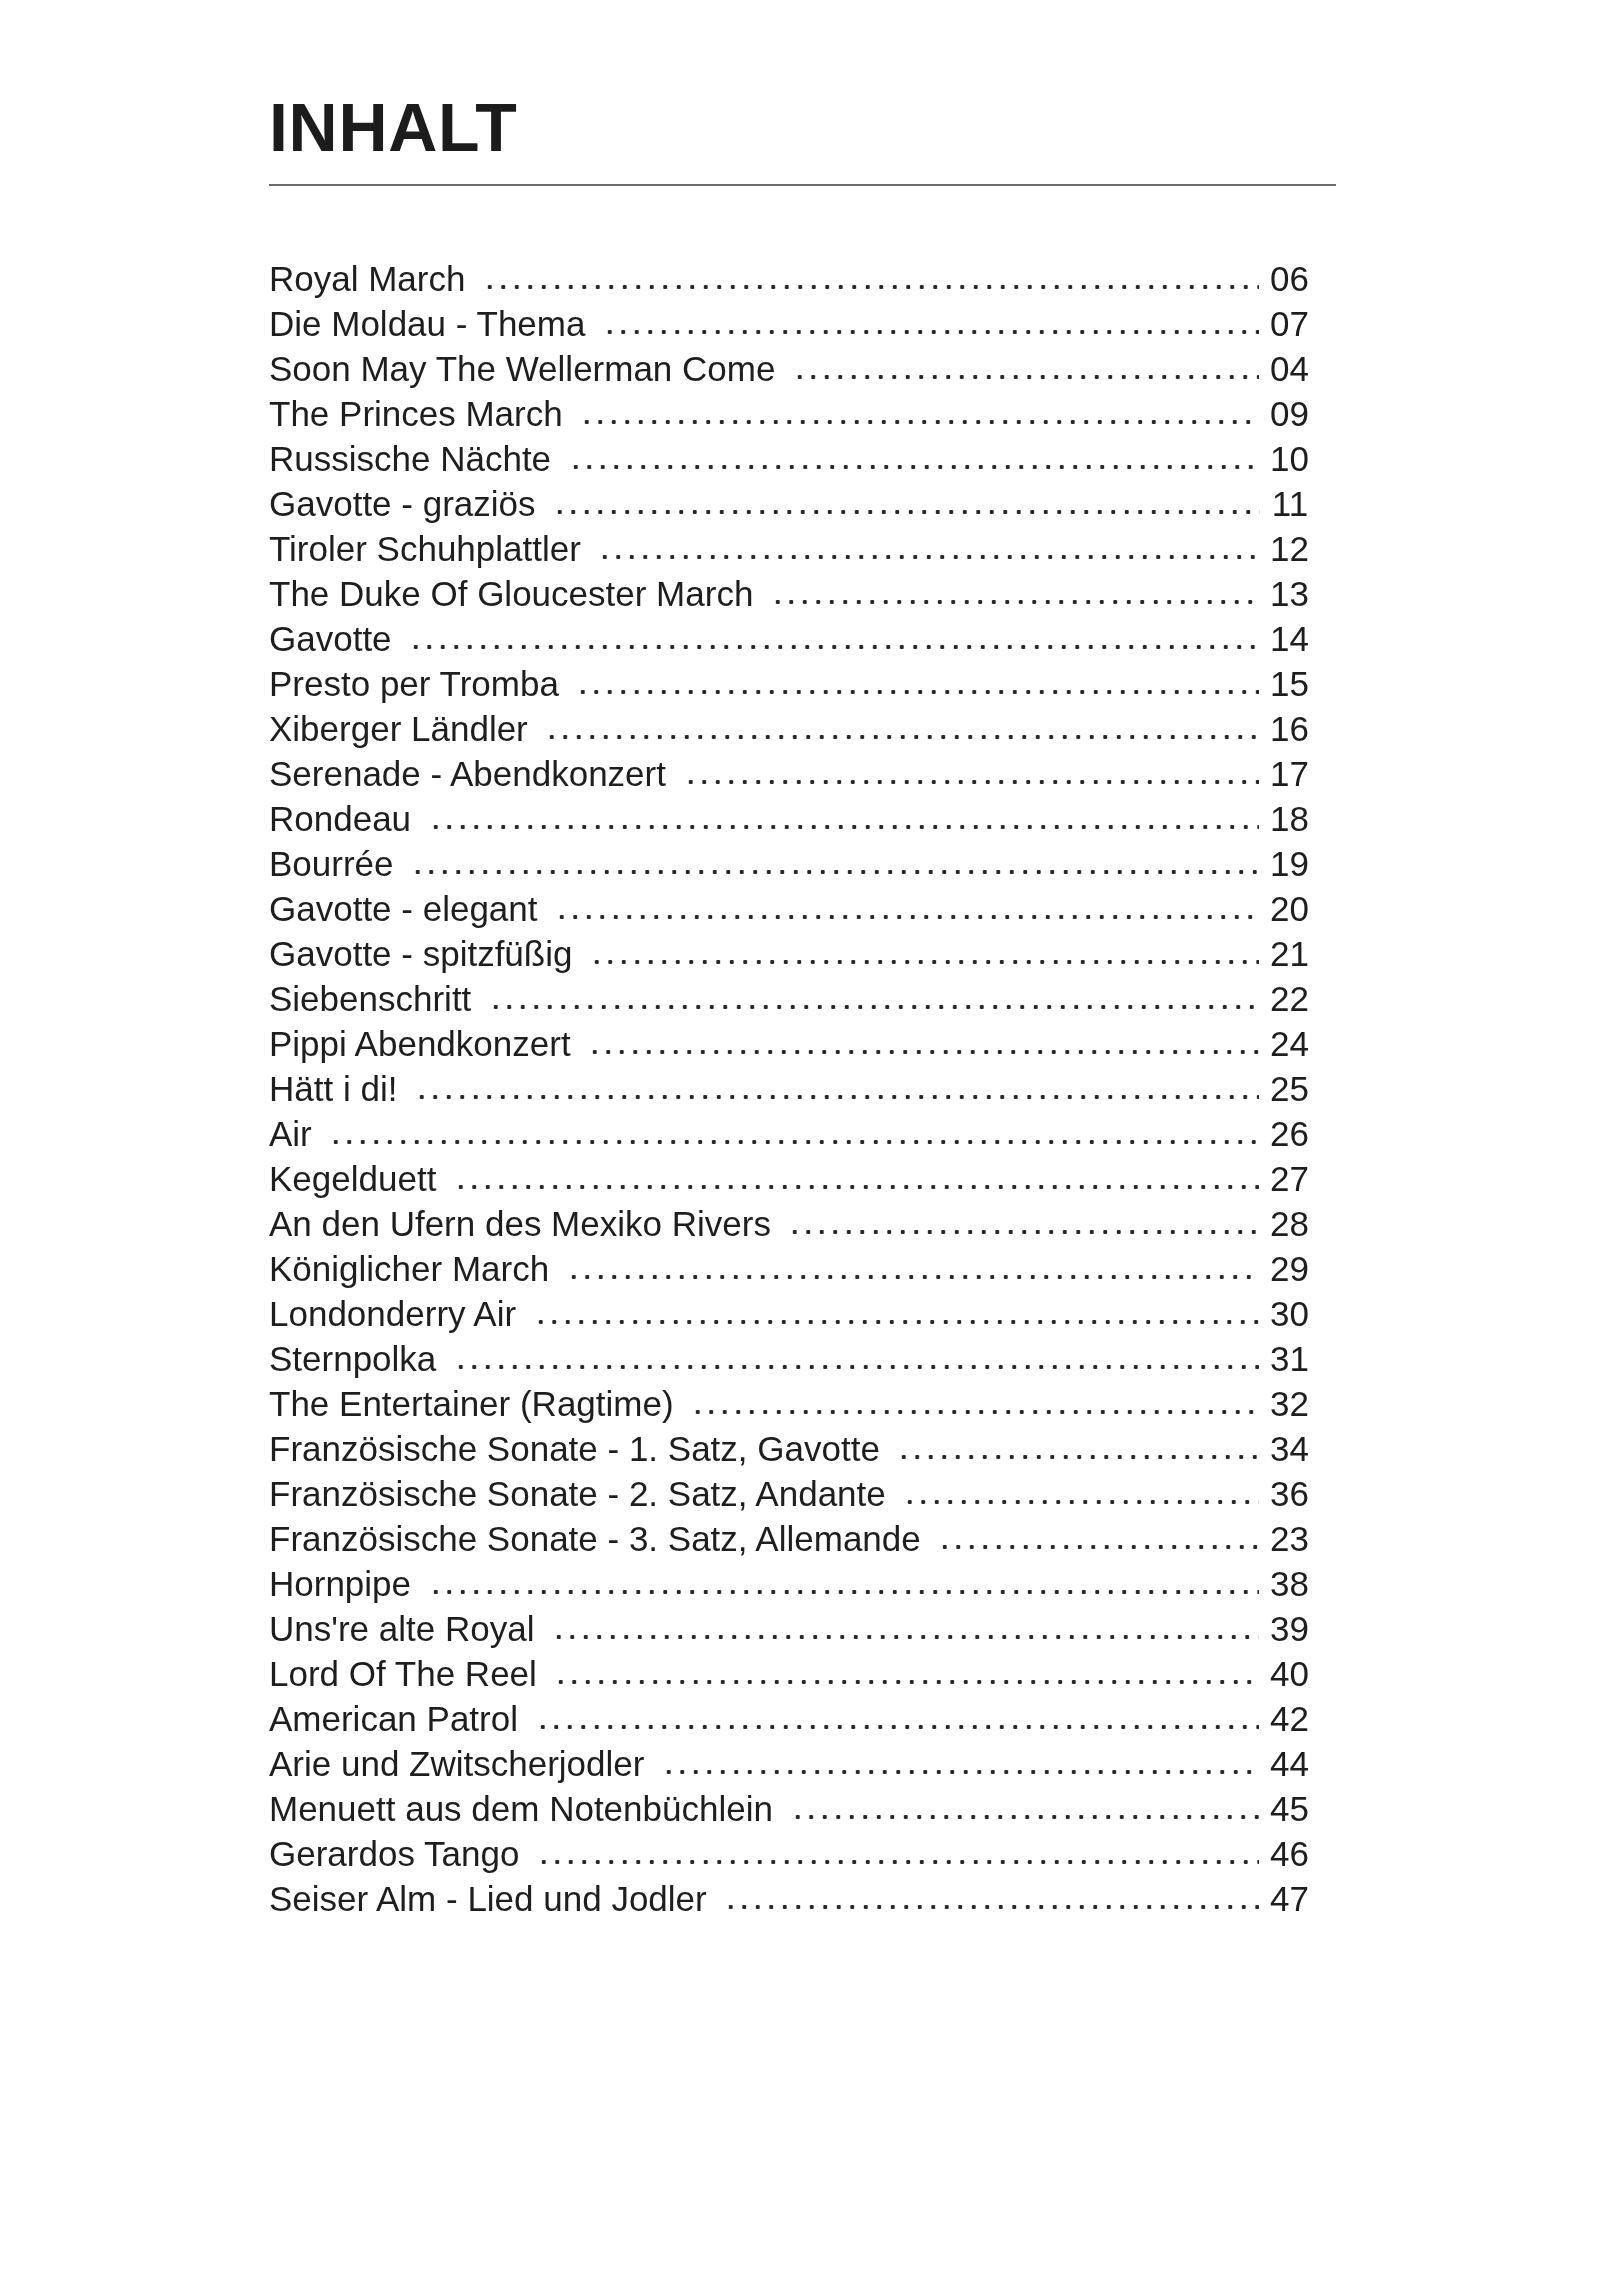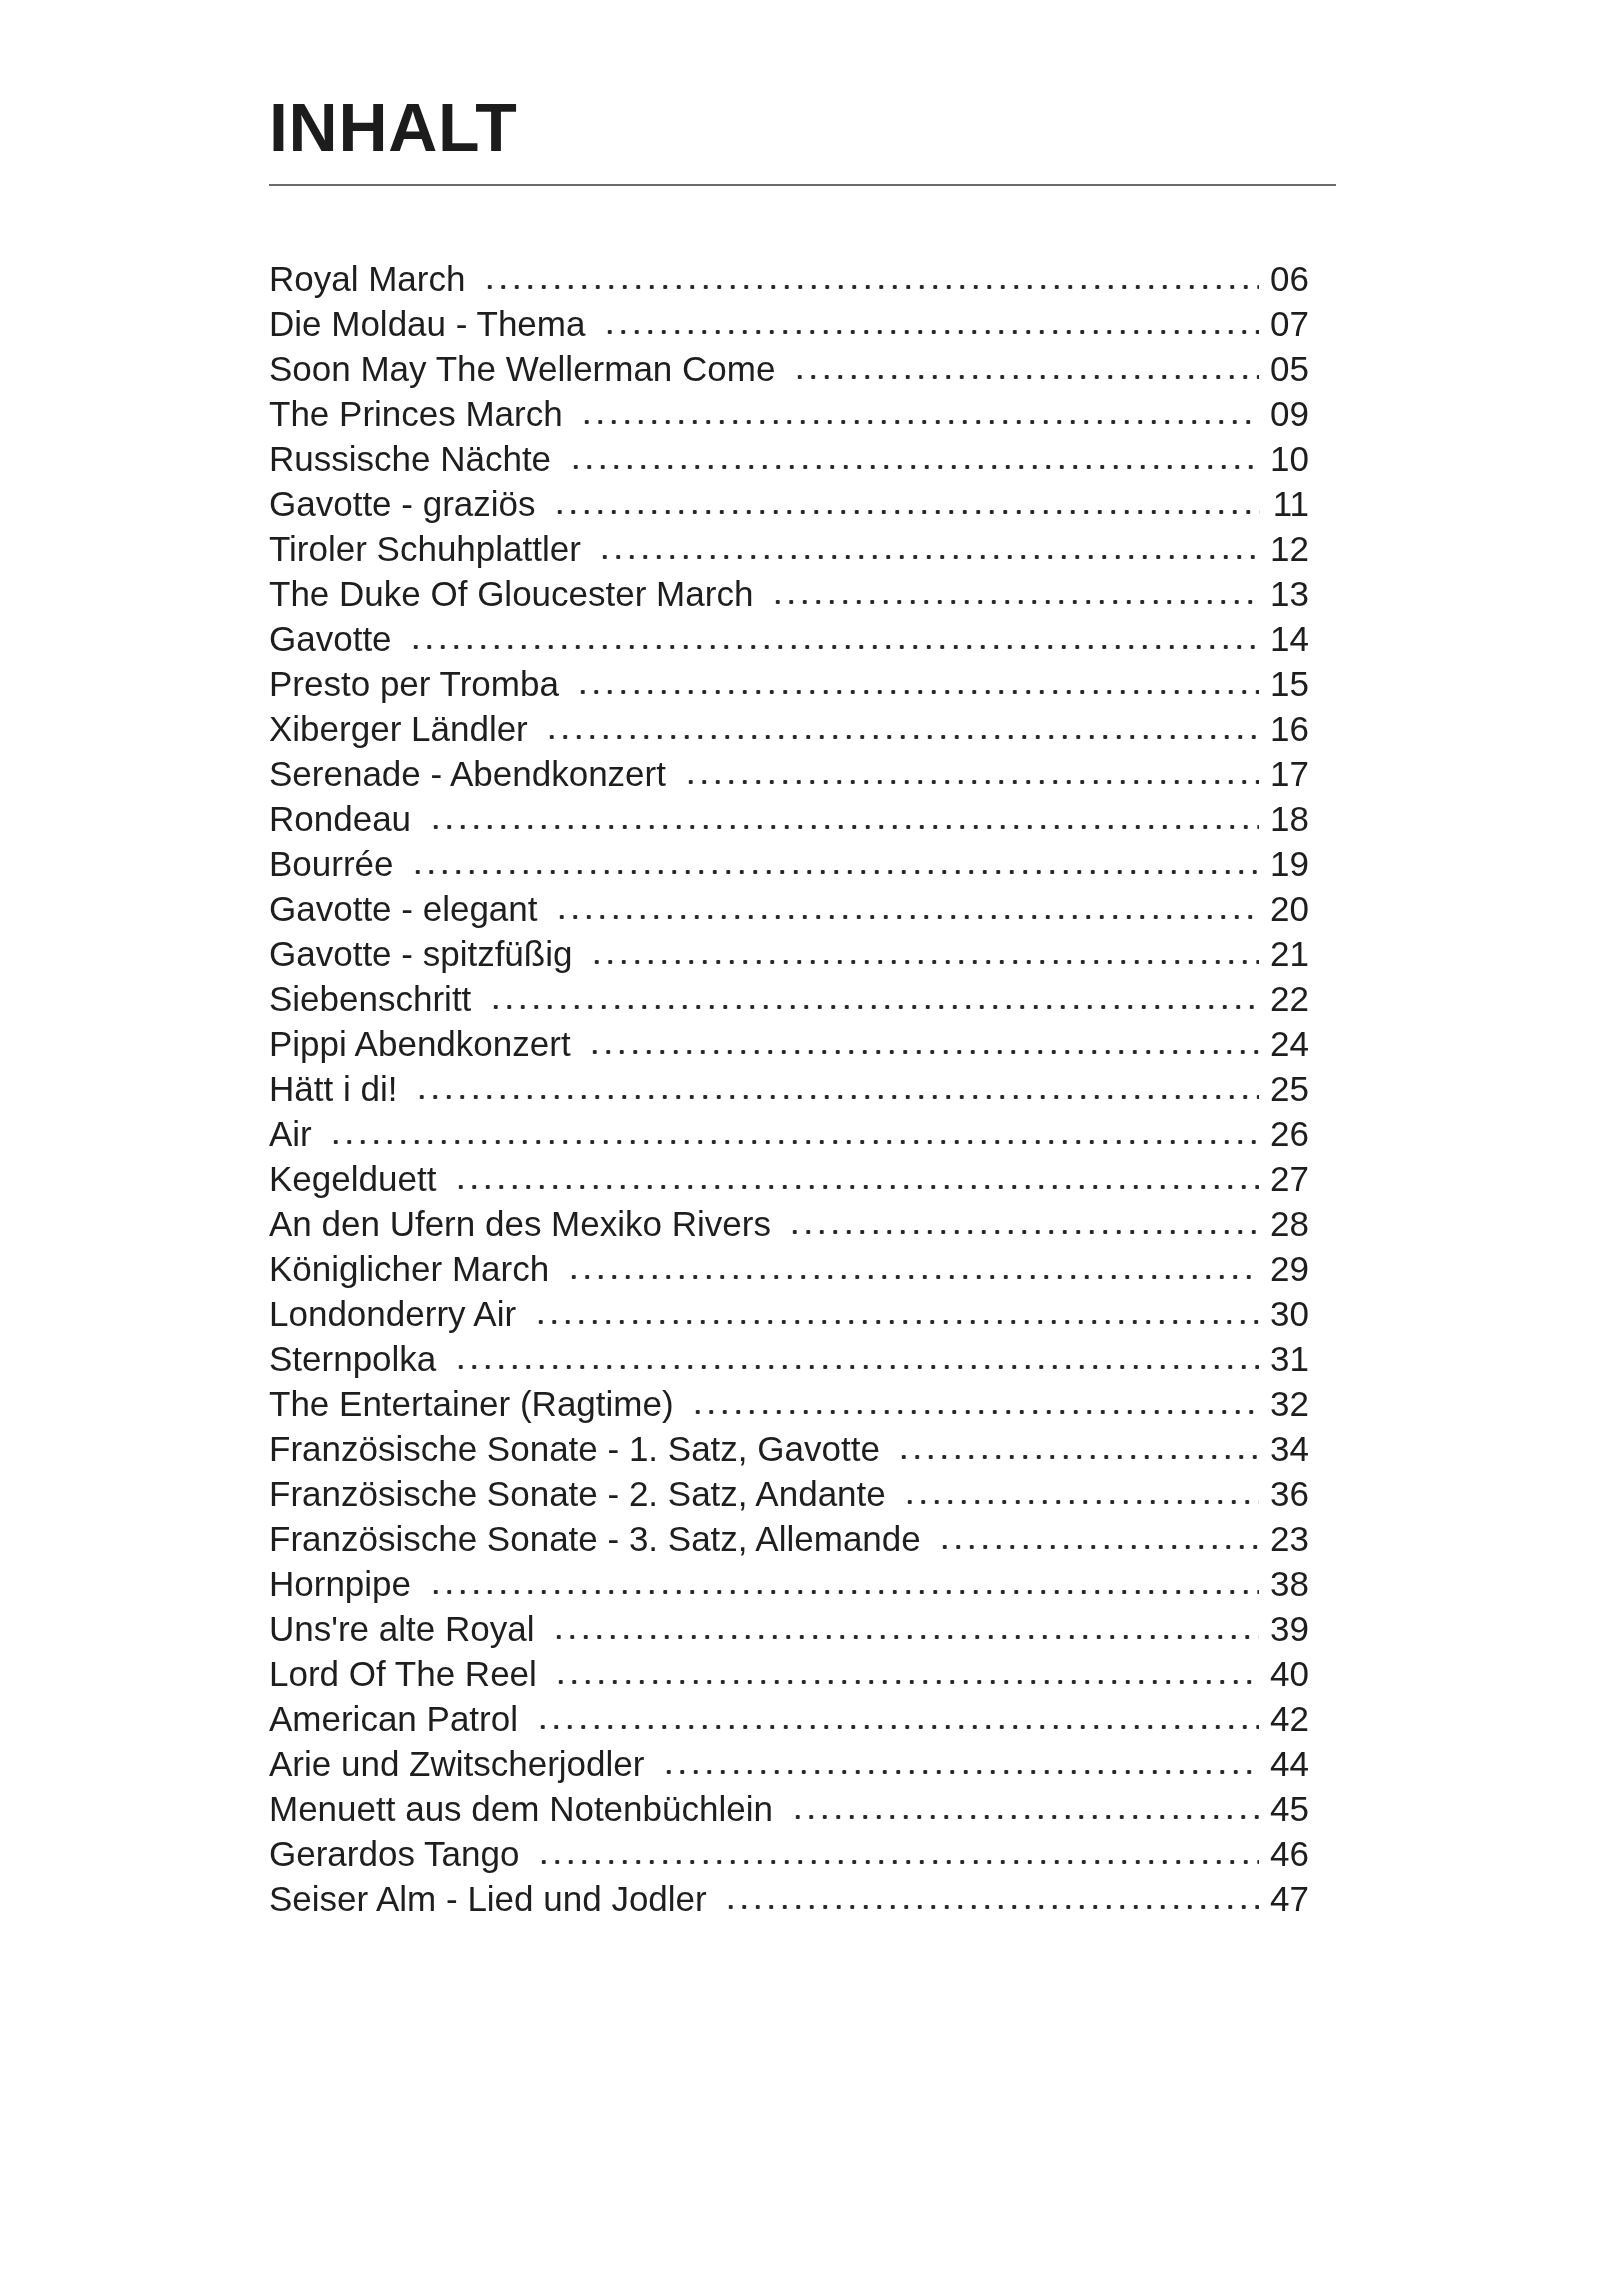--- a/index.html
+++ b/index.html
@@ -56,21 +56,21 @@
     margin-left: 17.6px;
     margin-right: 10.8px;
     background-image: radial-gradient(circle, #262626 2px, rgba(0,0,0,0) 2.3px);
     background-size: 13.5px 4px;
     background-repeat: repeat-x;
     background-position: 0 29px;
   }
   .num {
     flex: 0 0 auto;
     min-width: 38px;
-    text-align: right;
+    text-align: center;
     font-variant-numeric: tabular-nums;
   }
 </style>
 </head>
 <body>
 
 <div class="page">
   <div class="content">
     <h1 class="page-title">INHALT</h1>
     <hr class="title-rule">
@@ -83,21 +83,21 @@
 
   <div class="row">
     <span class="song">Die Moldau - Thema</span>
     <span class="leader"></span>
     <span class="num">07</span>
   </div>
 
   <div class="row">
     <span class="song">Soon May The Wellerman Come</span>
     <span class="leader"></span>
-    <span class="num">05</span>
+    <span class="num">04</span>
   </div>
 
   <div class="row">
     <span class="song">The Princes March</span>
     <span class="leader"></span>
     <span class="num">09</span>
   </div>
 
   <div class="row">
     <span class="song">Russische Nächte</span>

